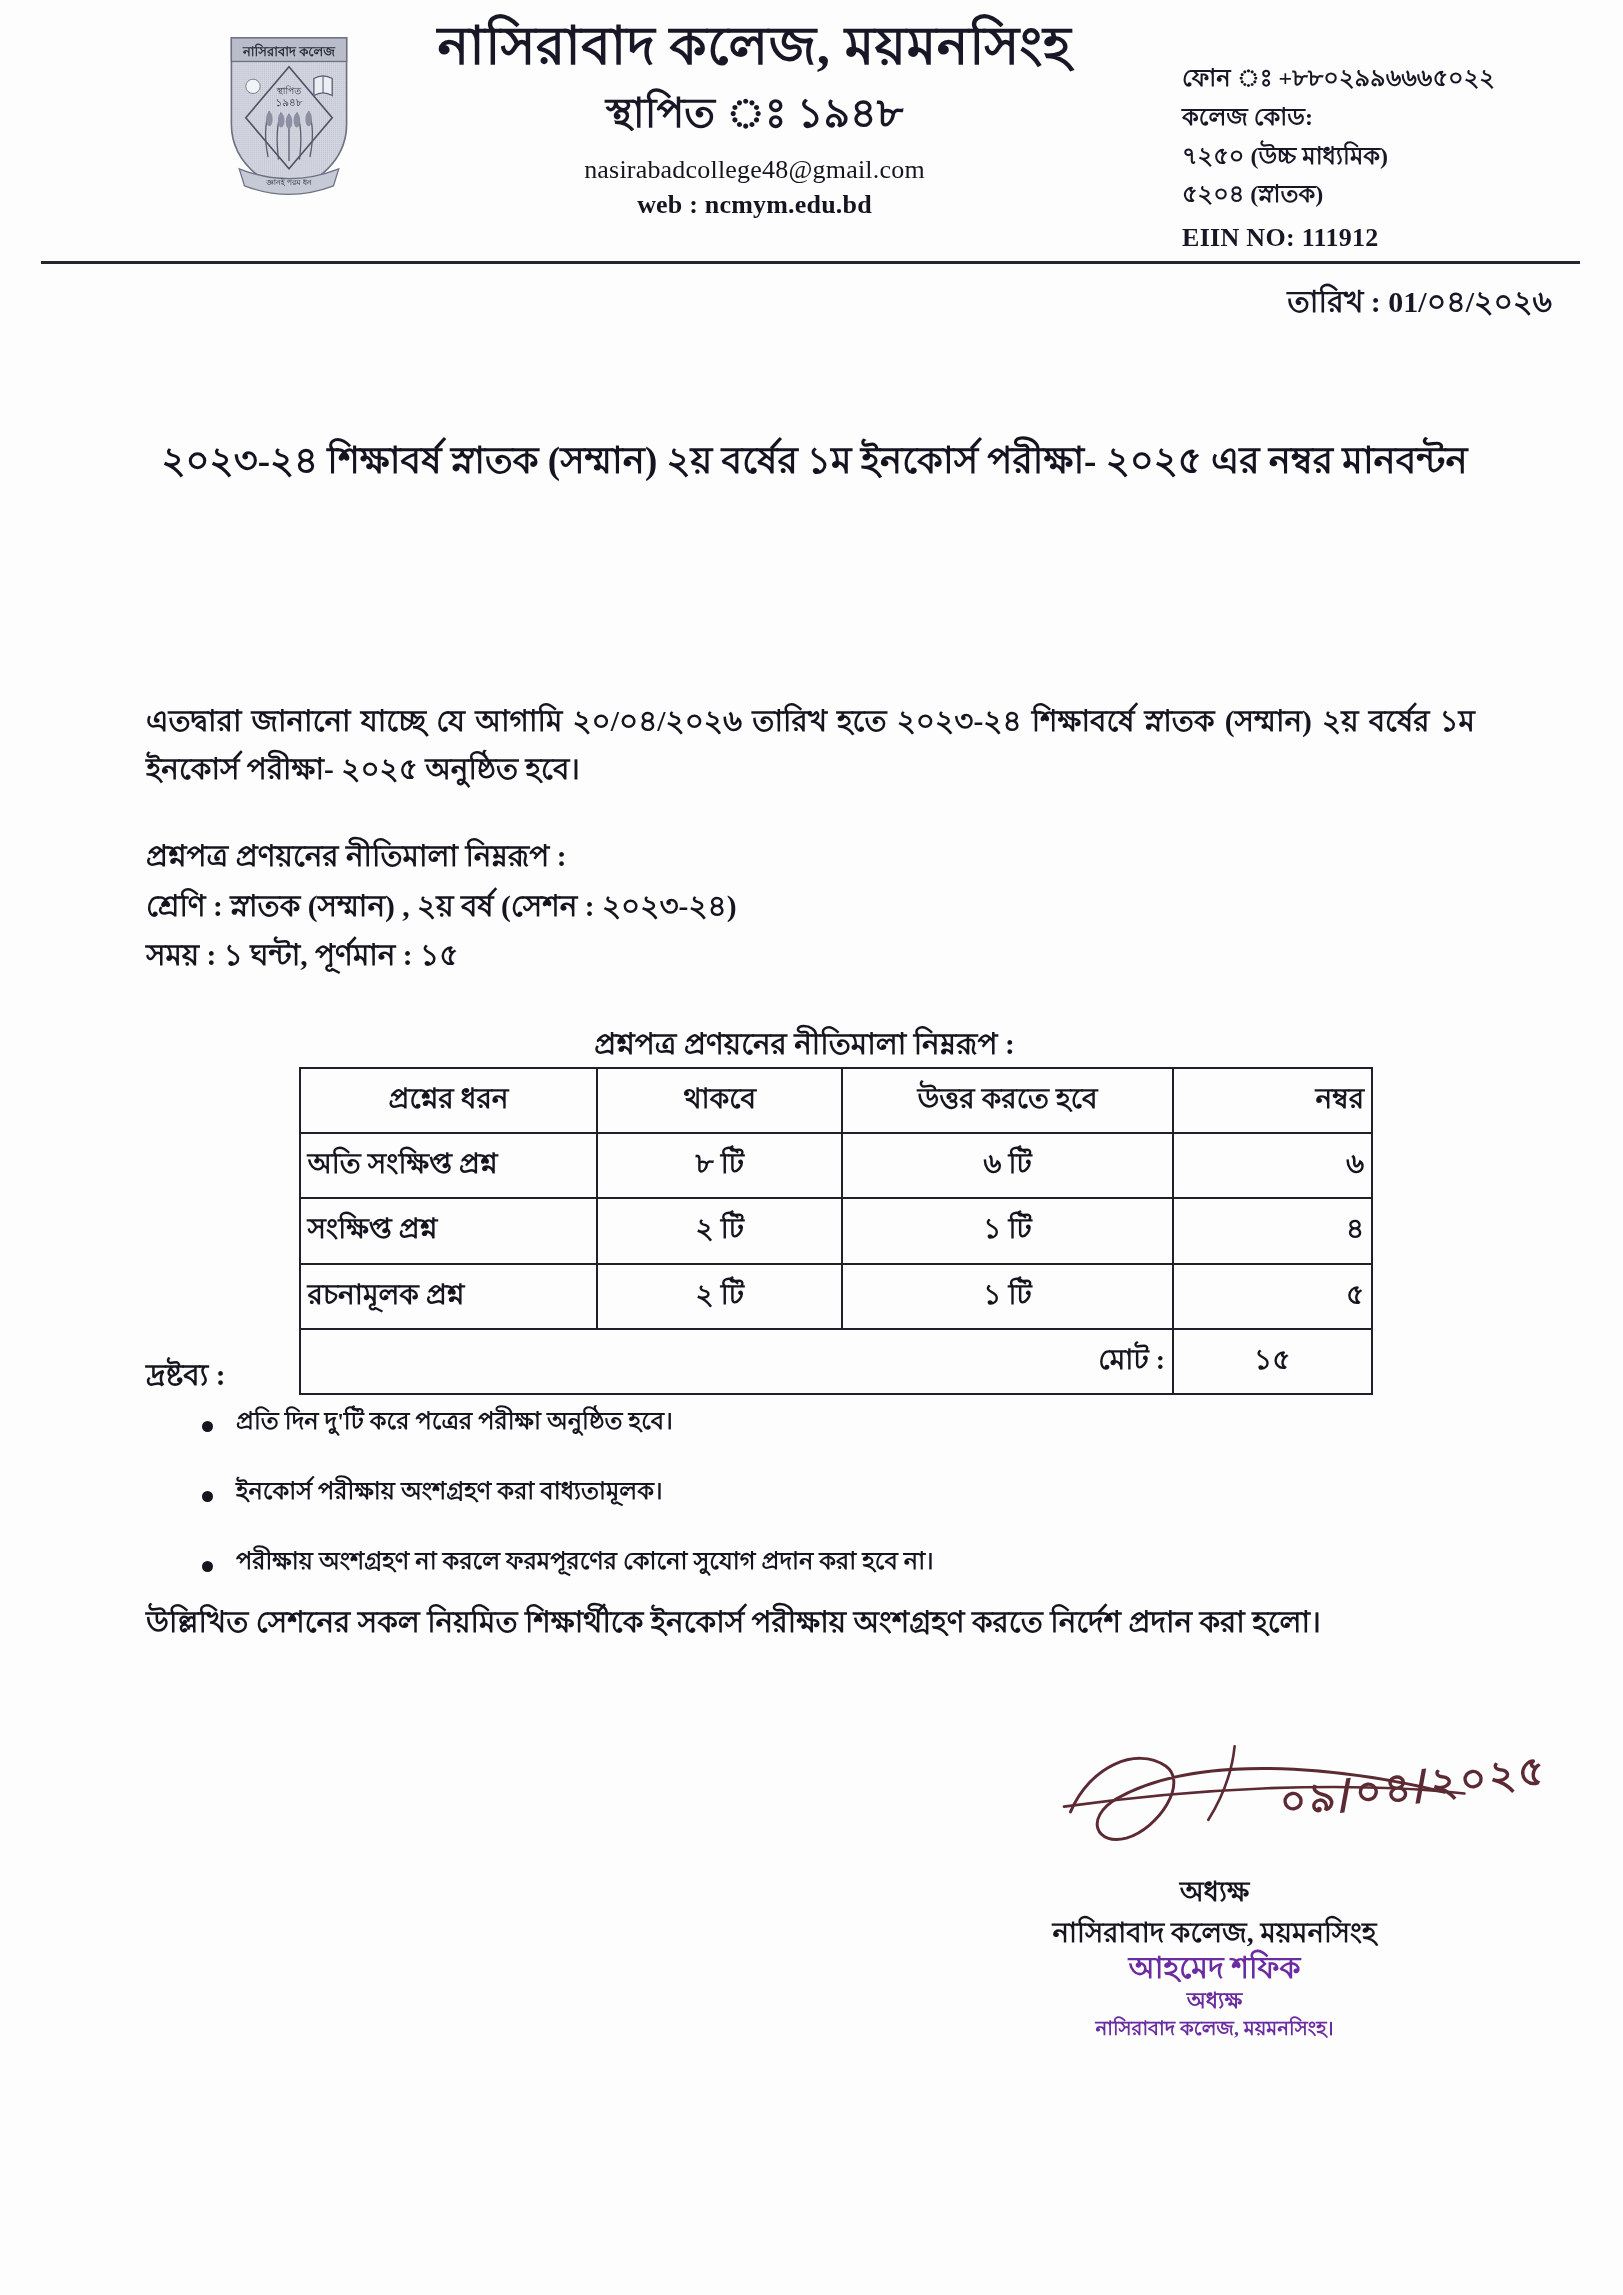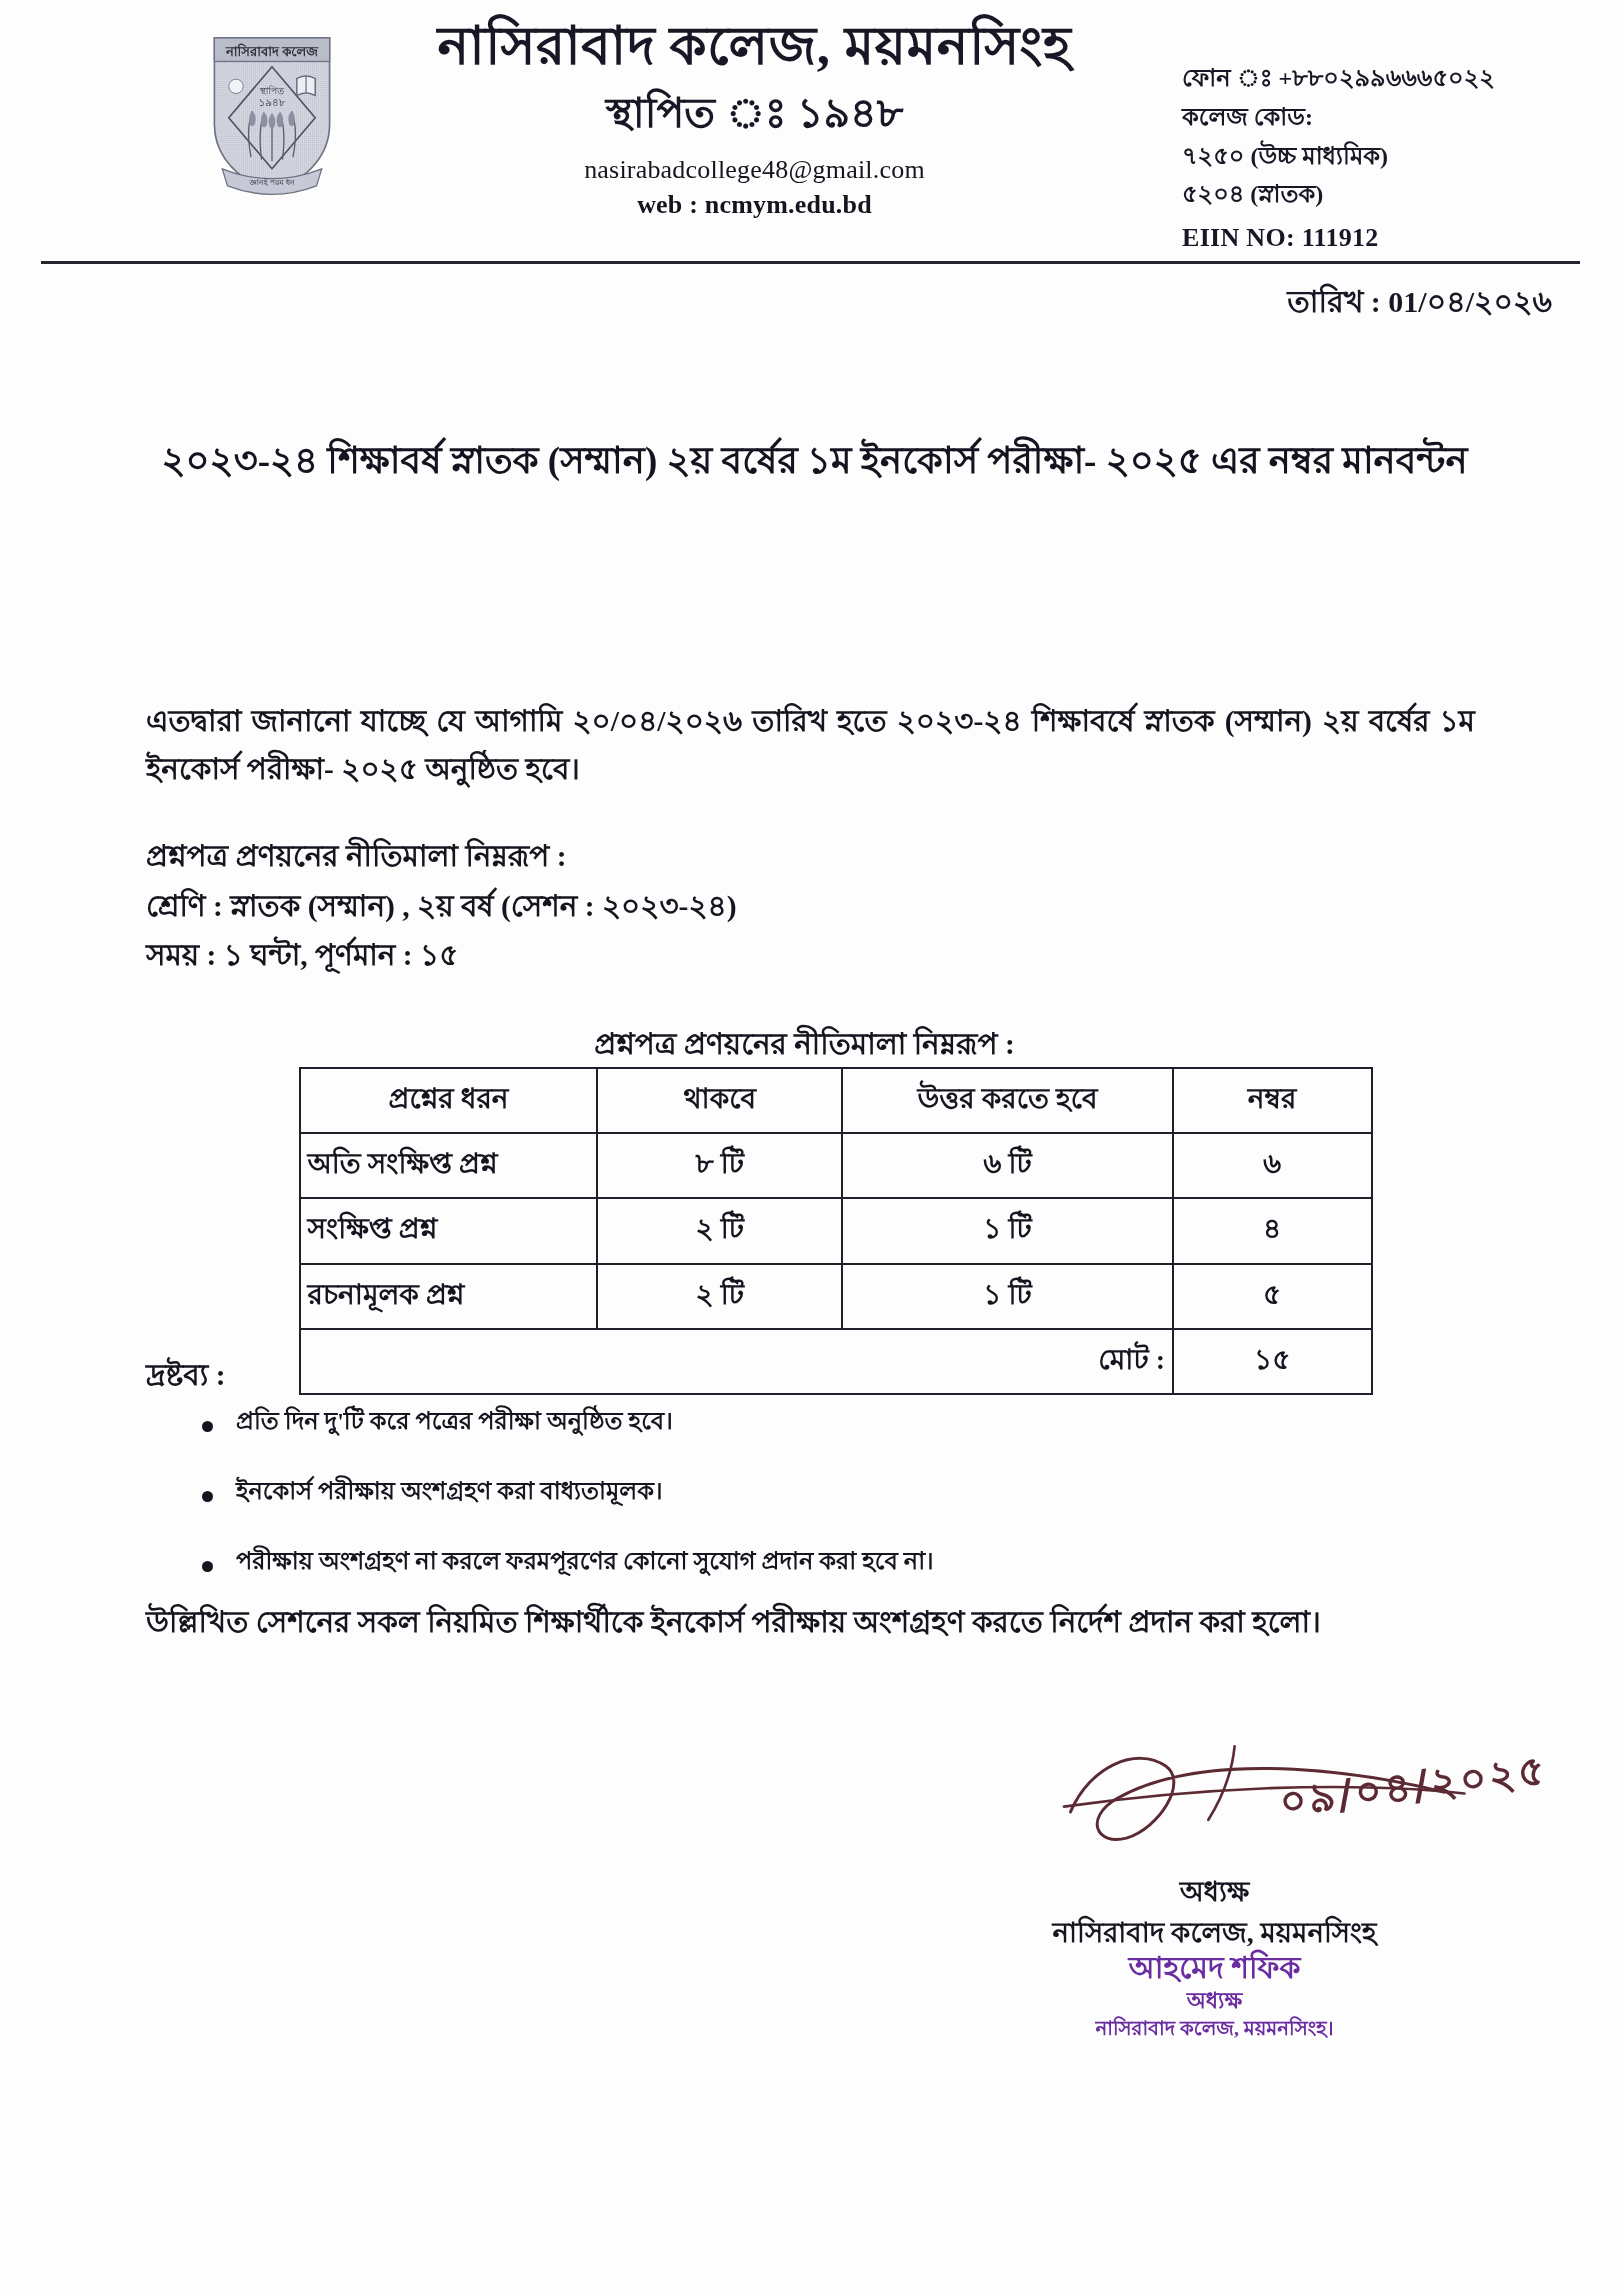--- a/index.html
+++ b/index.html
@@ -22,21 +22,21 @@
   
   .letterhead {
     position: absolute;
     top: 11.8px;
     left: 0;
     width: 1623px;
     height: 236px;
   }
   .logo-wrap {
     position: absolute;
-    left: 200px;
+    left: 217px;
     top: 14.4px;
     width: 144px;
     height: 177px;
   }
   .crest { display:block; }
 
   .namecol {
     position: absolute;
     left: 387px;
     top: 6.6px;
@@ -176,21 +176,21 @@
     font-size: 28px;
     font-weight: 600;
     color: #15151f;
     height: 58px;
     padding: 2.6px 6.6px;
   }
   table.marks th { font-weight: 600; }
   .col-type   { width: 282px; text-align: center; }
   .col-have   { width: 230px; text-align: center; }
   .col-answer { width: 315px; text-align: center; }
-  .col-marks  { width: 184px; text-align: center; }
+  .col-marks  { width: 184px; text-align: right; }
   td.type-cell { text-align: left; padding-left: 22px; }
   td.total-label {
     text-align: right;
     padding-right: 22px;
     height: 66px;
   }
   td.total-value { text-align: center; }
 
   
   .notes-heading {

